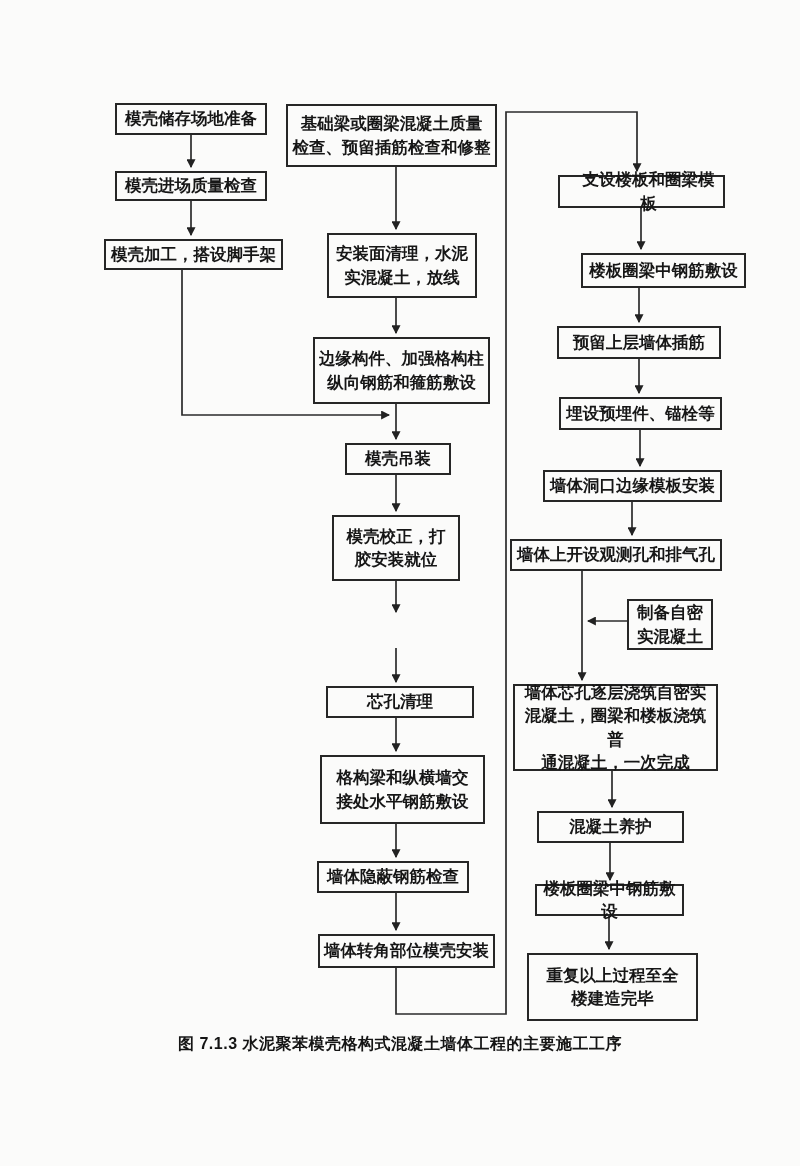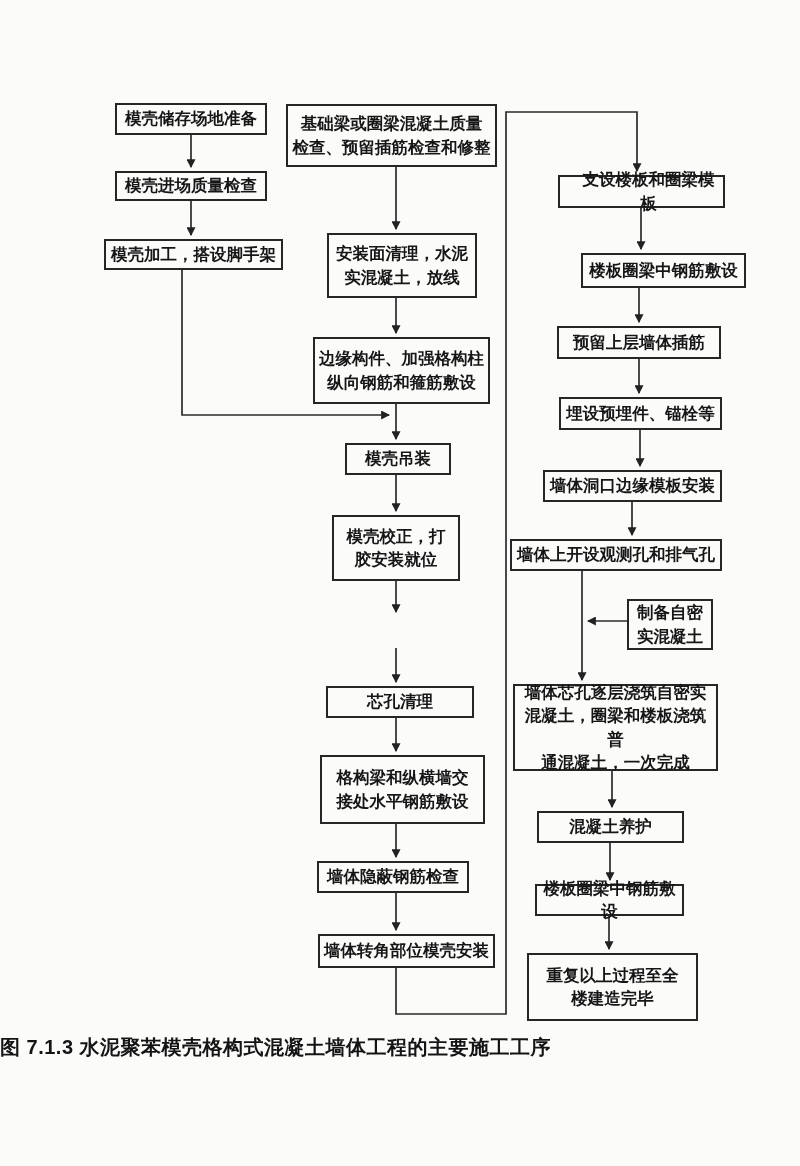--- a/index.html
+++ b/index.html
@@ -37,22 +37,23 @@
     font-size: 16.5px;
     line-height: 1.42;
     color: #161616;
     padding: 1px 2px;
   }
   .caption {
     position: absolute;
     left: 0;
     right: 0;
     top: 1034px;
+    text-align: center;
     font-weight: bold;
-    font-size: 20px;
+    font-size: 16px;
     letter-spacing: 0.5px;
     color: #141414;
     white-space: nowrap;
   }
 </style>
 </head>
 <body>
 
 <div class="page">
 

